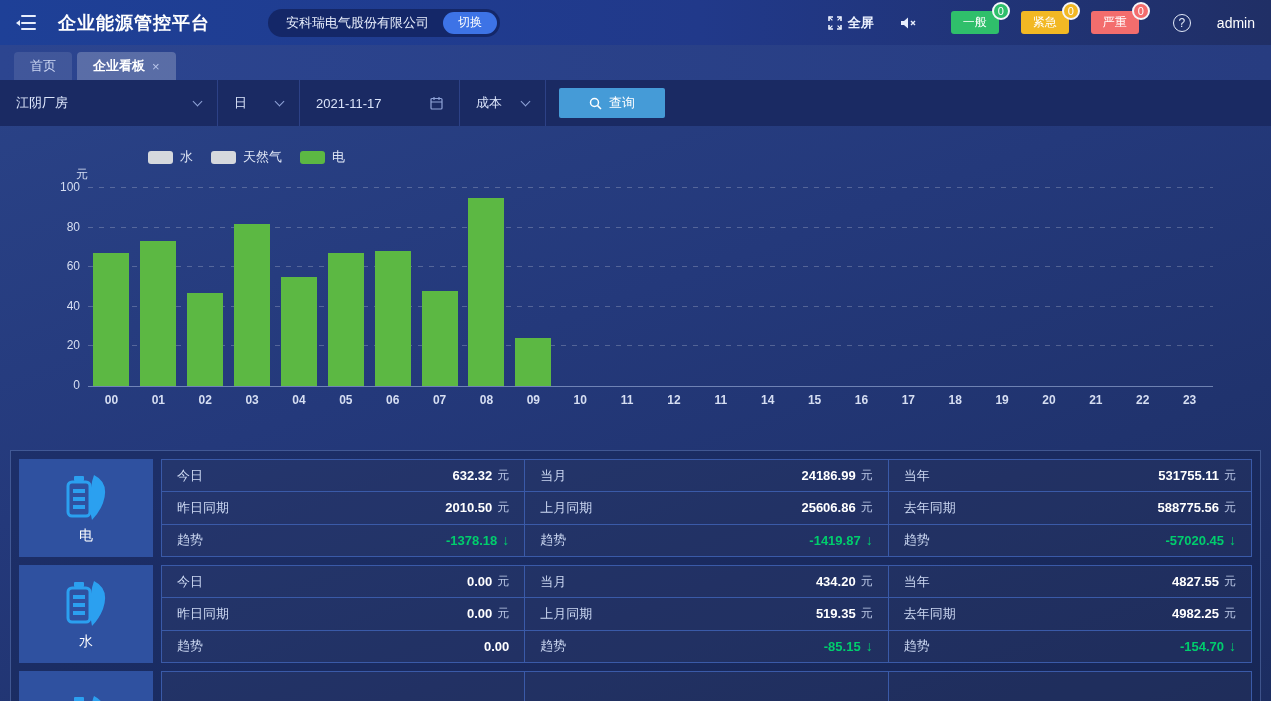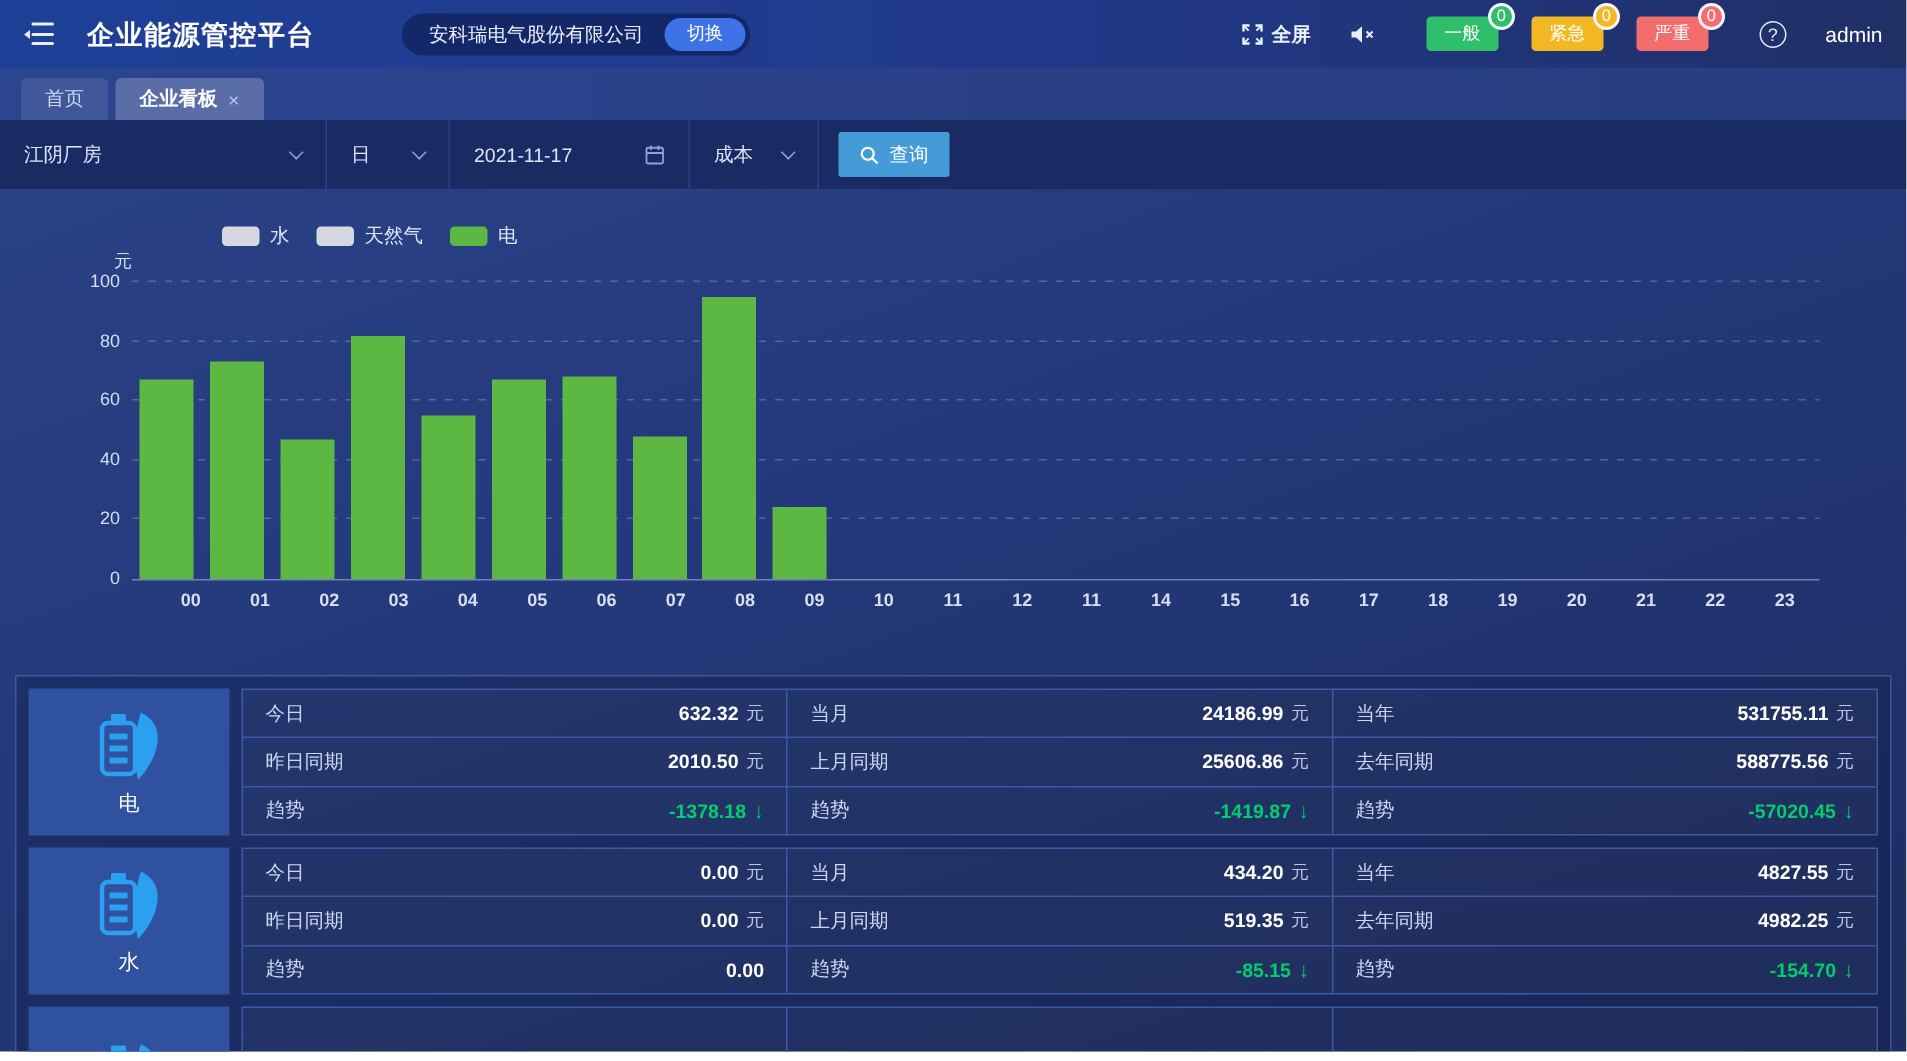--- a/index.html
+++ b/index.html
@@ -44,38 +44,38 @@
   .tab .close { font-size:13px; color:#b9c6ea; font-weight:400; cursor:pointer; }
 
   
   .filterbar { height:46px; background:#1a2a63; display:flex; align-items:center; position:relative; z-index:3; }
   .fsel { height:100%; display:flex; align-items:center; padding:0 16px; color:#dbe4fa; font-size:13px;
     border-right:1px solid #2d4186; cursor:pointer; position:relative; }
   .fsel .txt { white-space:nowrap; }
   .fsel-site { width:218px; } .fsel-period { width:82px; } .fsel-date { width:160px; } .fsel-metric { width:86px; }
   .chev { width:7px; height:7px; border-right:1.5px solid #8fa3d8; border-bottom:1.5px solid #8fa3d8;
     transform:rotate(45deg); margin-left:auto; margin-top:-3px; flex:none; }
-  .query-btn { margin-left:13px; height:30px; padding:0 14px; background:#459bd7; border:none; border-radius:2px;
+  .query-btn { margin-left:13px; height:30px; padding:0 30px; background:#459bd7; border:none; border-radius:2px;
     color:#fff; font-size:13px; display:flex; align-items:center; gap:7px; cursor:pointer; font-family:inherit; }
 
   
   .chart { position:relative; height:324px; }
   .legend { position:absolute; left:148px; top:22px; display:flex; gap:18px; }
   .legend-item { display:flex; align-items:center; gap:7px; font-size:13px; color:#dfe6f5; cursor:pointer; }
   .legend-item .sw { width:25px; height:13px; border-radius:3px; }
   .y-unit { position:absolute; left:76px; top:40px; font-size:12px; color:#d6def2; }
   .plot { position:absolute; left:88px; right:58px; top:62px; height:199px;
     border-bottom:1px solid rgba(175,193,232,0.55); }
   .gridline { position:absolute; left:0; right:0; height:1px;
     background:repeating-linear-gradient(90deg,rgba(255,255,255,0.22) 0 5px,transparent 5px 11px); }
   .ytick { position:absolute; left:-50px; width:42px; text-align:right; font-size:12px; color:#d6def2; }
   .bars { position:absolute; left:0; right:0; top:0; bottom:0; display:flex; }
   .slot { flex:1; position:relative; }
   .bar { position:absolute; bottom:0; left:50%; transform:translateX(-50%); width:36px; }
-  .xticks { position:absolute; left:104px; right:58px; top:267px; display:flex; }
+  .xticks { position:absolute; left:88px; right:58px; top:267px; display:flex; }
   .xticks span { flex:1; text-align:center; font-size:12px; font-weight:600; color:#d6def2; }
 
   
   .panel { position:absolute; left:10px; right:10px; top:450px; bottom:-70px;
     border:1px solid rgba(110,140,205,0.45); background:rgba(12,22,58,0.28); padding:8px; }
   .card-block { display:flex; gap:8px; margin-bottom:8px; height:98px; }
   .icon-card { width:134px; flex:none; background:#2f51a0; display:flex; flex-direction:column;
     align-items:center; justify-content:center; gap:6px; }
   .icon-card .res-label { color:#fff; font-size:14px; }
   .card-table { flex:1; display:flex; border:1px solid #3a5aa8; background:rgba(255,255,255,0.035); }

